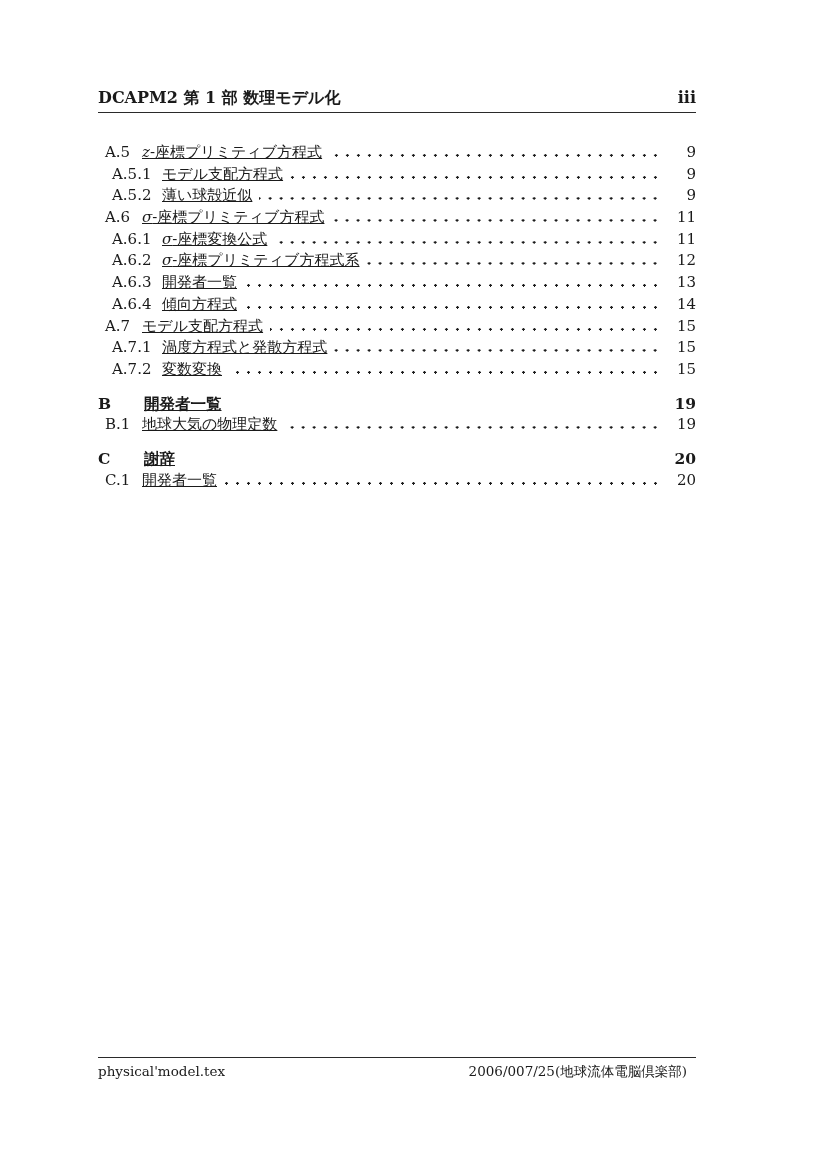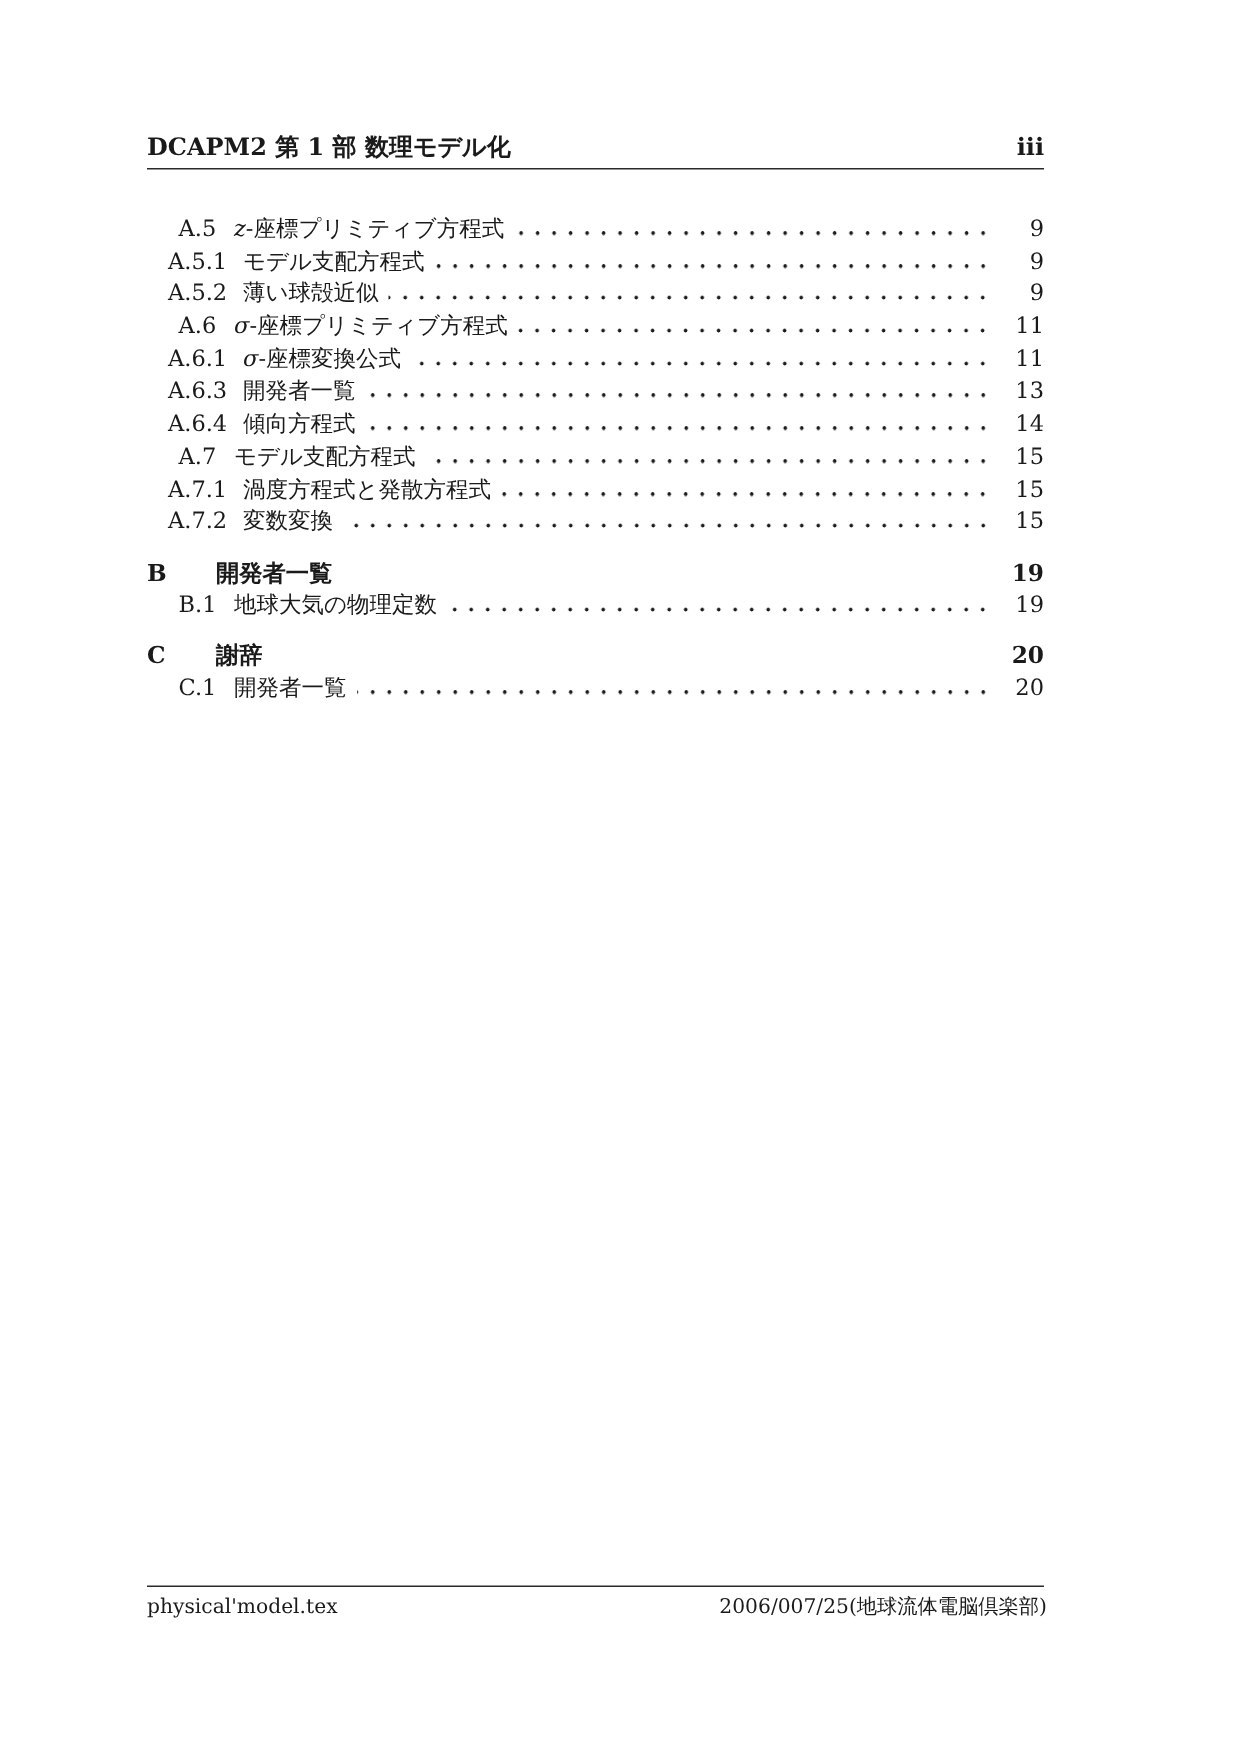--- a/index.html
+++ b/index.html
@@ -52,20 +52,21 @@
     height: 21.7px;
     line-height: 21.7px;
     font-size: 15px;
     white-space: nowrap;
   }
   .toc-row .num {
     flex: 0 0 auto;
   }
   .toc-row .title {
     flex: 0 0 auto;
+    text-decoration: underline;
   }
   .toc-row .title i {
     font-style: italic;
     font-family: "DejaVu Serif", "Liberation Serif", serif;
   }
   .toc-row .leader {
     flex: 1 1 auto;
     height: 3px;
     margin: 0 9px 0 7px;
     background-image: radial-gradient(circle at 5.5px 1.4px, #1c1c1c 1.1px, rgba(0,0,0,0) 1.45px);
@@ -80,35 +81,35 @@
     flex: 0 0 auto;
     min-width: 26px;
     text-align: right;
   }
   .level-chapter {
     font-weight: bold;
     font-size: 15.5px;
     margin-top: 12px;
   }
   .level-chapter .num { width: 46px; }
-  .level-section .num { margin-left: 21px; width: 37px; }
+  .level-section .num { margin-left: 7px; width: 37px; }
   .level-subsection .num { margin-left: 14px; width: 50px; }
   
   .footer-rule {
     position: absolute;
     left: 98px;
     right: 145px;
     top: 1057px;
     height: 1px;
     background: #2a2a2a;
   }
   .footer {
     position: absolute;
     left: 98px;
-    right: 143px;
+    right: 154px;
     top: 1062px;
     display: flex;
     justify-content: space-between;
     align-items: baseline;
     font-size: 13.5px;
     line-height: 18px;
     white-space: nowrap;
   }
 </style>
 </head>
@@ -147,20 +148,26 @@
         <span class="leader"></span>
         <span class="pg">11</span>
       </div>
       <div class="toc-row level-subsection">
         <span class="num">A.6.1</span>
         <span class="title"><i>σ</i>-座標変換公式</span>
         <span class="leader"></span>
         <span class="pg">11</span>
       </div>
       <div class="toc-row level-subsection">
+        <span class="num">A.6.2</span>
+        <span class="title"><i>σ</i>-座標プリミティブ方程式系</span>
+        <span class="leader"></span>
+        <span class="pg">12</span>
+      </div>
+      <div class="toc-row level-subsection">
         <span class="num">A.6.3</span>
         <span class="title">開発者一覧</span>
         <span class="leader"></span>
         <span class="pg">13</span>
       </div>
       <div class="toc-row level-subsection">
         <span class="num">A.6.4</span>
         <span class="title">傾向方程式</span>
         <span class="leader"></span>
         <span class="pg">14</span>

